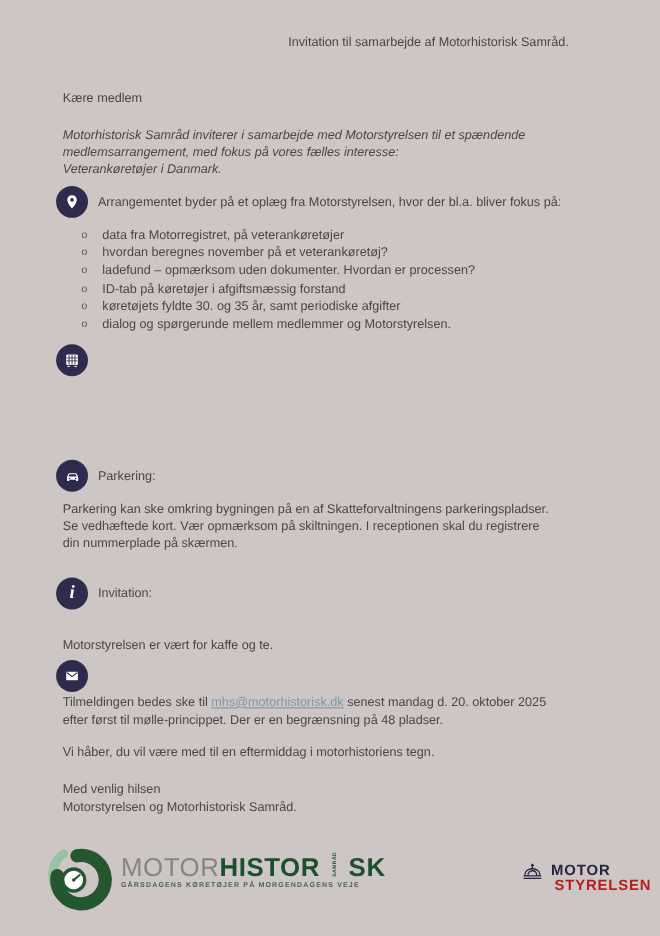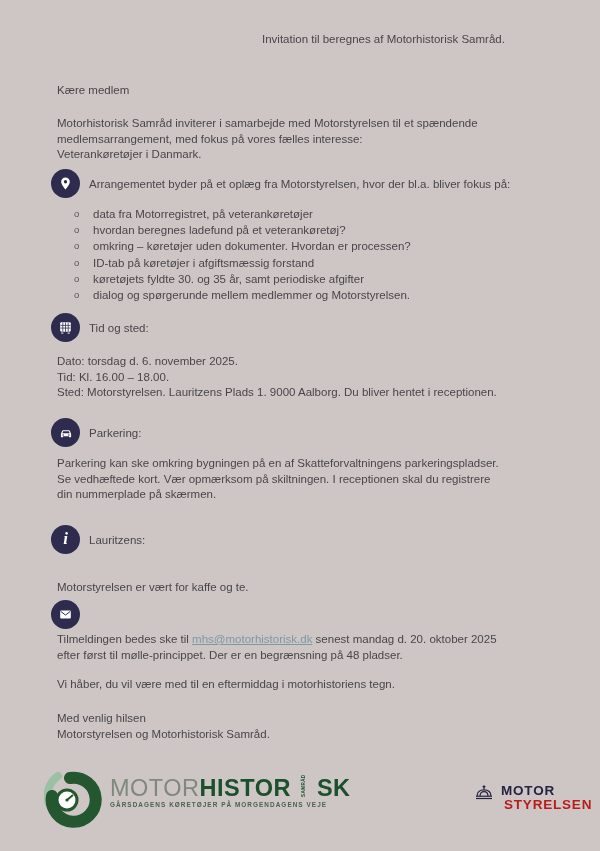--- a/index.html
+++ b/index.html
@@ -9,21 +9,21 @@
     background:#cec6c4;
     font-family:"Liberation Sans","DejaVu Sans",sans-serif;
     color:#48464b;
     font-size:11.5px;
     overflow:hidden;
   }
   .abs{position:absolute;}
   .preline{white-space:pre-line;line-height:15.6px;}
   .title{left:262px;top:33px;width:330px;}
   .greeting{left:57px;top:84px;}
-  .intro{left:57px;top:116px;width:505px;}
+  .intro{left:57px;top:116px;width:505px;font-style:italic;}
 
   .icon-circle{
     width:29px;height:29px;border-radius:50%;
     background:#2e2b4e;
     display:flex;align-items:center;justify-content:center;
   }
   .sec-head{width:480px;}
 
   .bullet-list{left:74px;top:206px;width:490px;}
   .bullet-row{display:flex;line-height:16.2px;}
@@ -55,21 +55,21 @@
     font-family:"Liberation Serif","DejaVu Serif",serif;
     font-style:italic;font-weight:bold;font-size:17px;color:#fff;
     margin-top:-2px;
   }
 </style>
 </head>
 <body>
 
 <div class="doc">
 
-  <div class="abs title">Invitation til beregnes af Motorhistorisk Samråd.</div>
+  <div class="abs title">Invitation til samarbejde af Motorhistorisk Samråd.</div>
 
   <div class="abs greeting">Kære medlem</div>
 
   <div class="abs intro preline">Motorhistorisk Samråd inviterer i samarbejde med Motorstyrelsen til et spændende
 medlemsarrangement, med fokus på vores fælles interesse:
 Veterankøretøjer i Danmark.</div>
 
   <div class="abs icon-circle" style="left:51px;top:169px;">
     <svg width="17" height="17" viewBox="0 0 24 24">
       <path d="M12 3.6c-3.4 0-6.1 2.7-6.1 6 0 4.5 6.1 10.8 6.1 10.8s6.1-6.3 6.1-10.8c0-3.3-2.7-6-6.1-6zm0 8.3a2.35 2.35 0 1 1 0-4.7 2.35 2.35 0 0 1 0 4.7z" fill="#ffffff"></path>
@@ -77,25 +77,25 @@
   </div>
   <div class="abs sec-head" style="left:89px;top:178px;">Arrangementet byder på et oplæg fra Motorstyrelsen, hvor der bl.a. bliver fokus på:</div>
 
   <div class="abs bullet-list">
     <div class="bullet-row">
       <span class="bullet-marker">o</span>
       <span class="bullet-text">data fra Motorregistret, på veterankøretøjer</span>
     </div>
     <div class="bullet-row">
       <span class="bullet-marker">o</span>
-      <span class="bullet-text">hvordan beregnes ladefund på et veterankøretøj?</span>
+      <span class="bullet-text">hvordan beregnes november på et veterankøretøj?</span>
     </div>
     <div class="bullet-row">
       <span class="bullet-marker">o</span>
-      <span class="bullet-text">omkring – køretøjer uden dokumenter. Hvordan er processen?</span>
+      <span class="bullet-text">ladefund – opmærksom uden dokumenter. Hvordan er processen?</span>
     </div>
     <div class="bullet-row">
       <span class="bullet-marker">o</span>
       <span class="bullet-text">ID-tab på køretøjer i afgiftsmæssig forstand</span>
     </div>
     <div class="bullet-row">
       <span class="bullet-marker">o</span>
       <span class="bullet-text">køretøjets fyldte 30. og 35 år, samt periodiske afgifter</span>
     </div>
     <div class="bullet-row">
@@ -111,42 +111,38 @@
         <line x1="8.2" y1="5" x2="8.2" y2="18"></line>
         <line x1="12" y1="5" x2="12" y2="18"></line>
         <line x1="15.8" y1="5" x2="15.8" y2="18"></line>
         <line x1="5" y1="9" x2="19" y2="9"></line>
         <line x1="5" y1="12.8" x2="19" y2="12.8"></line>
       </g>
       <rect x="6" y="19.2" width="3" height="1.4" fill="#ffffff"></rect>
       <rect x="15" y="19.2" width="3" height="1.4" fill="#ffffff"></rect>
     </svg>
   </div>
-  <div class="abs sec-head" style="left:89px;top:322px;">Tid og sted:</div>
-  <div class="abs preline" style="left:57px;top:354px;width:520px;">Dato: torsdag d. 6. november 2025.
-Tid: Kl. 16.00 – 18.00.
-Sted: Motorstyrelsen. Lauritzens Plads 1. 9000 Aalborg. Du bliver hentet i receptionen.</div>
 
   <div class="abs icon-circle" style="left:51px;top:418px;">
     <svg width="18" height="18" viewBox="0 0 24 24">
       <path fill="#ffffff" d="M5.2 13.4l1.4-3.9c.26-.72.95-1.2 1.72-1.2h7.36c.77 0 1.46.48 1.72 1.2l1.4 3.9v3.5c0 .5-.4.9-.9.9h-1.1c-.5 0-.9-.4-.9-.9v-.6H8.1v.6c0 .5-.4.9-.9.9H6.1c-.5 0-.9-.4-.9-.9v-3.5z"></path>
       <path fill="#2e2b4e" d="M8.1 9.5h7.8l.95 2.8H7.15z"></path>
       <circle cx="8.2" cy="14.7" r="1" fill="#2e2b4e"></circle>
       <circle cx="15.8" cy="14.7" r="1" fill="#2e2b4e"></circle>
     </svg>
   </div>
   <div class="abs sec-head" style="left:89px;top:427px;">Parkering:</div>
   <div class="abs preline" style="left:57px;top:456px;width:520px;">Parkering kan ske omkring bygningen på en af Skatteforvaltningens parkeringspladser.
 Se vedhæftede kort. Vær opmærksom på skiltningen. I receptionen skal du registrere
 din nummerplade på skærmen.</div>
 
   <div class="abs icon-circle" style="left:51px;top:525px;">
     <span class="info-glyph">i</span>
   </div>
-  <div class="abs sec-head" style="left:89px;top:534px;">Lauritzens:</div>
+  <div class="abs sec-head" style="left:89px;top:534px;">Invitation:</div>
   <div class="abs" style="left:57px;top:563px;width:520px;margin-top:18px;">Motorstyrelsen er vært for kaffe og te.</div>
 
   <div class="abs icon-circle" style="left:51px;top:600px;">
     <svg width="17" height="17" viewBox="0 0 24 24">
       <rect x="4.5" y="6.5" width="15" height="11" rx="1.2" fill="#ffffff"></rect>
       <path d="M5.2 7.6l6.8 5.2 6.8-5.2" fill="none" stroke="#2e2b4e" stroke-width="1.4"></path>
     </svg>
   </div>
   <div class="abs" style="left:57px;top:632px;width:515px;line-height:15.6px;">
     <span>Tilmeldingen bedes ske til </span><span class="email-link">mhs@motorhistorisk.dk</span><span class="preline"> senest mandag d. 20. oktober 2025

